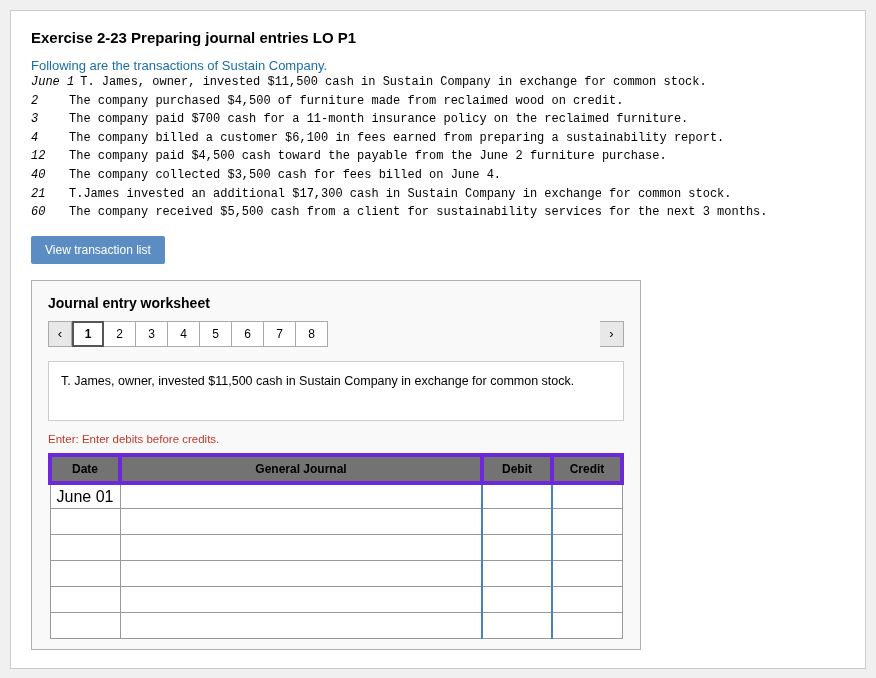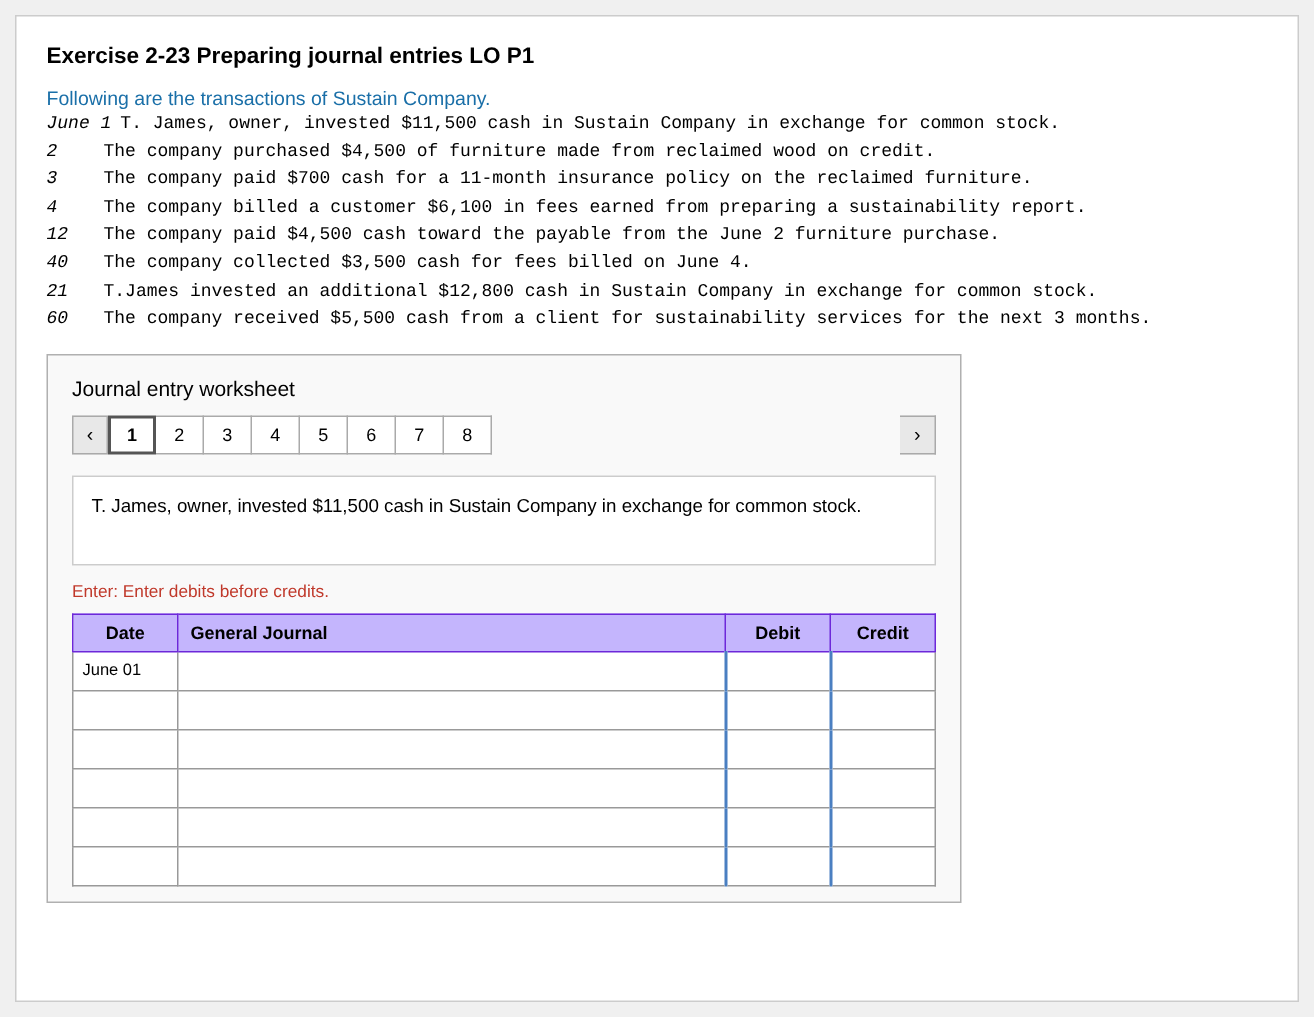--- a/index.html
+++ b/index.html
@@ -66,21 +66,21 @@
       border-radius: 2px;
     }
     .worksheet-box {
       border: 1px solid #b0b0b0;
       background: #f9f9f9;
       padding: 14px 16px 10px 16px;
       width: 610px;
     }
     .worksheet-title {
       font-size: 14px;
-      font-weight: normal;
+      font-weight: bold;
       margin-bottom: 10px;
       color: #000;
     }
     .tabs-row {
       display: flex;
       align-items: center;
       margin-bottom: 14px;
       gap: 0;
     }
     .tab-arrow {
@@ -131,39 +131,39 @@
       color: #c0392b;
       font-size: 11.5px;
       margin-bottom: 8px;
     }
     .journal-table {
       width: 100%;
       border-collapse: collapse;
       font-size: 12px;
     }
     .journal-table th {
-      background: #c4b5fd;
-      border: 1px solid #6d28d9;
+      background: #737373;
+      border: 4px solid #6d28d9;
       padding: 5px 8px;
       text-align: center;
       font-weight: bold;
     }
     .journal-table th.th-journal {
-      text-align: left;
+      text-align: center;
     }
     .journal-table td {
       border: 1px solid #999;
       height: 26px;
       padding: 0 6px;
       background: #fff;
     }
     .journal-table td.td-date {
       width: 70px;
       color: #000;
-      font-size: 11px;
+      font-size: 16px;
     }
     .journal-table td.td-journal {
       width: auto;
       border-right: 2px solid #4a7fc1;
     }
     .journal-table td.td-debit {
       width: 70px;
       border-right: 2px solid #4a7fc1;
     }
     .journal-table td.td-credit {
@@ -209,29 +209,30 @@
       <div class="t-line">
         <span class="t-num">12</span>
         <span class="t-text">The company paid $4,500 cash toward the payable from the June 2 furniture purchase.</span>
       </div>
       <div class="t-line">
         <span class="t-num">40</span>
         <span class="t-text">The company collected $3,500 cash for fees billed on June 4.</span>
       </div>
       <div class="t-line">
         <span class="t-num">21</span>
-        <span class="t-text">T.James invested an additional $12,800 cash in Sustain Company in exchange for common stock.</span>
+        <span class="t-text">T.James invested an additional $17,300 cash in Sustain Company in exchange for common stock.</span>
       </div>
       <div class="t-line">
         <span class="t-num">60</span>
         <span class="t-text">The company received $5,500 cash from a client for sustainability services for the next 3 months.</span>
       </div>
     </div>
 
 
+  <button class="btn-view">View transaction list</button>
 
   <div class="worksheet-box">
     <div class="worksheet-title">Journal entry worksheet</div>
 
     <div class="tabs-row">
       <button class="tab-arrow">‹</button>
       <div id="tabs-container" style="display:flex;">
           <button class="tab-btn active">1</button>
           <button class="tab-btn">2</button>
           <button class="tab-btn">3</button>

